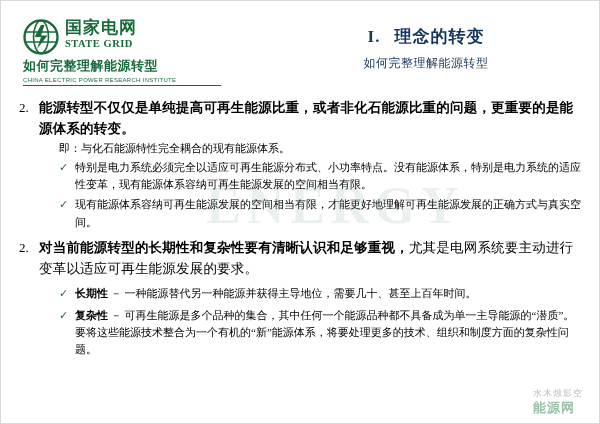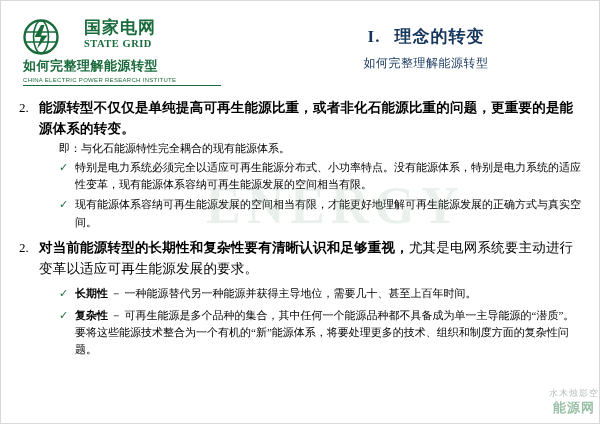--- a/index.html
+++ b/index.html
@@ -28,21 +28,20 @@
   .header {
     position: relative;
     height: 84px;
   }
   .logo-block {
     position: absolute;
     left: 22px;
     top: 18px;
     display: flex;
     align-items: flex-start;
-    gap: 19px;
   }
   .logo-mark {
     width: 36px;
     height: 36px;
     flex: 0 0 36px;
     margin-right: 6px;
   }
   .logo-text {
     line-height: 1.05;
   }
@@ -178,23 +177,23 @@
     font-family: "Liberation Serif", serif;
     font-size: 52px;
     font-weight: bold;
     color: rgba(140, 175, 150, 0.18);
     letter-spacing: 6px;
     pointer-events: none;
     user-select: none;
   }
   .wm-br {
     position: absolute;
-    right: 0;
+    right: 16px;
     bottom: 6px;
-    text-align: center;
+    text-align: left;
     pointer-events: none;
     user-select: none;
   }
   .wm-br-1 {
     font-size: 9px;
     color: rgba(110, 130, 115, 0.5);
     letter-spacing: 1px;
     font-family: "Liberation Serif", serif;
   }
   .wm-br-2 {

